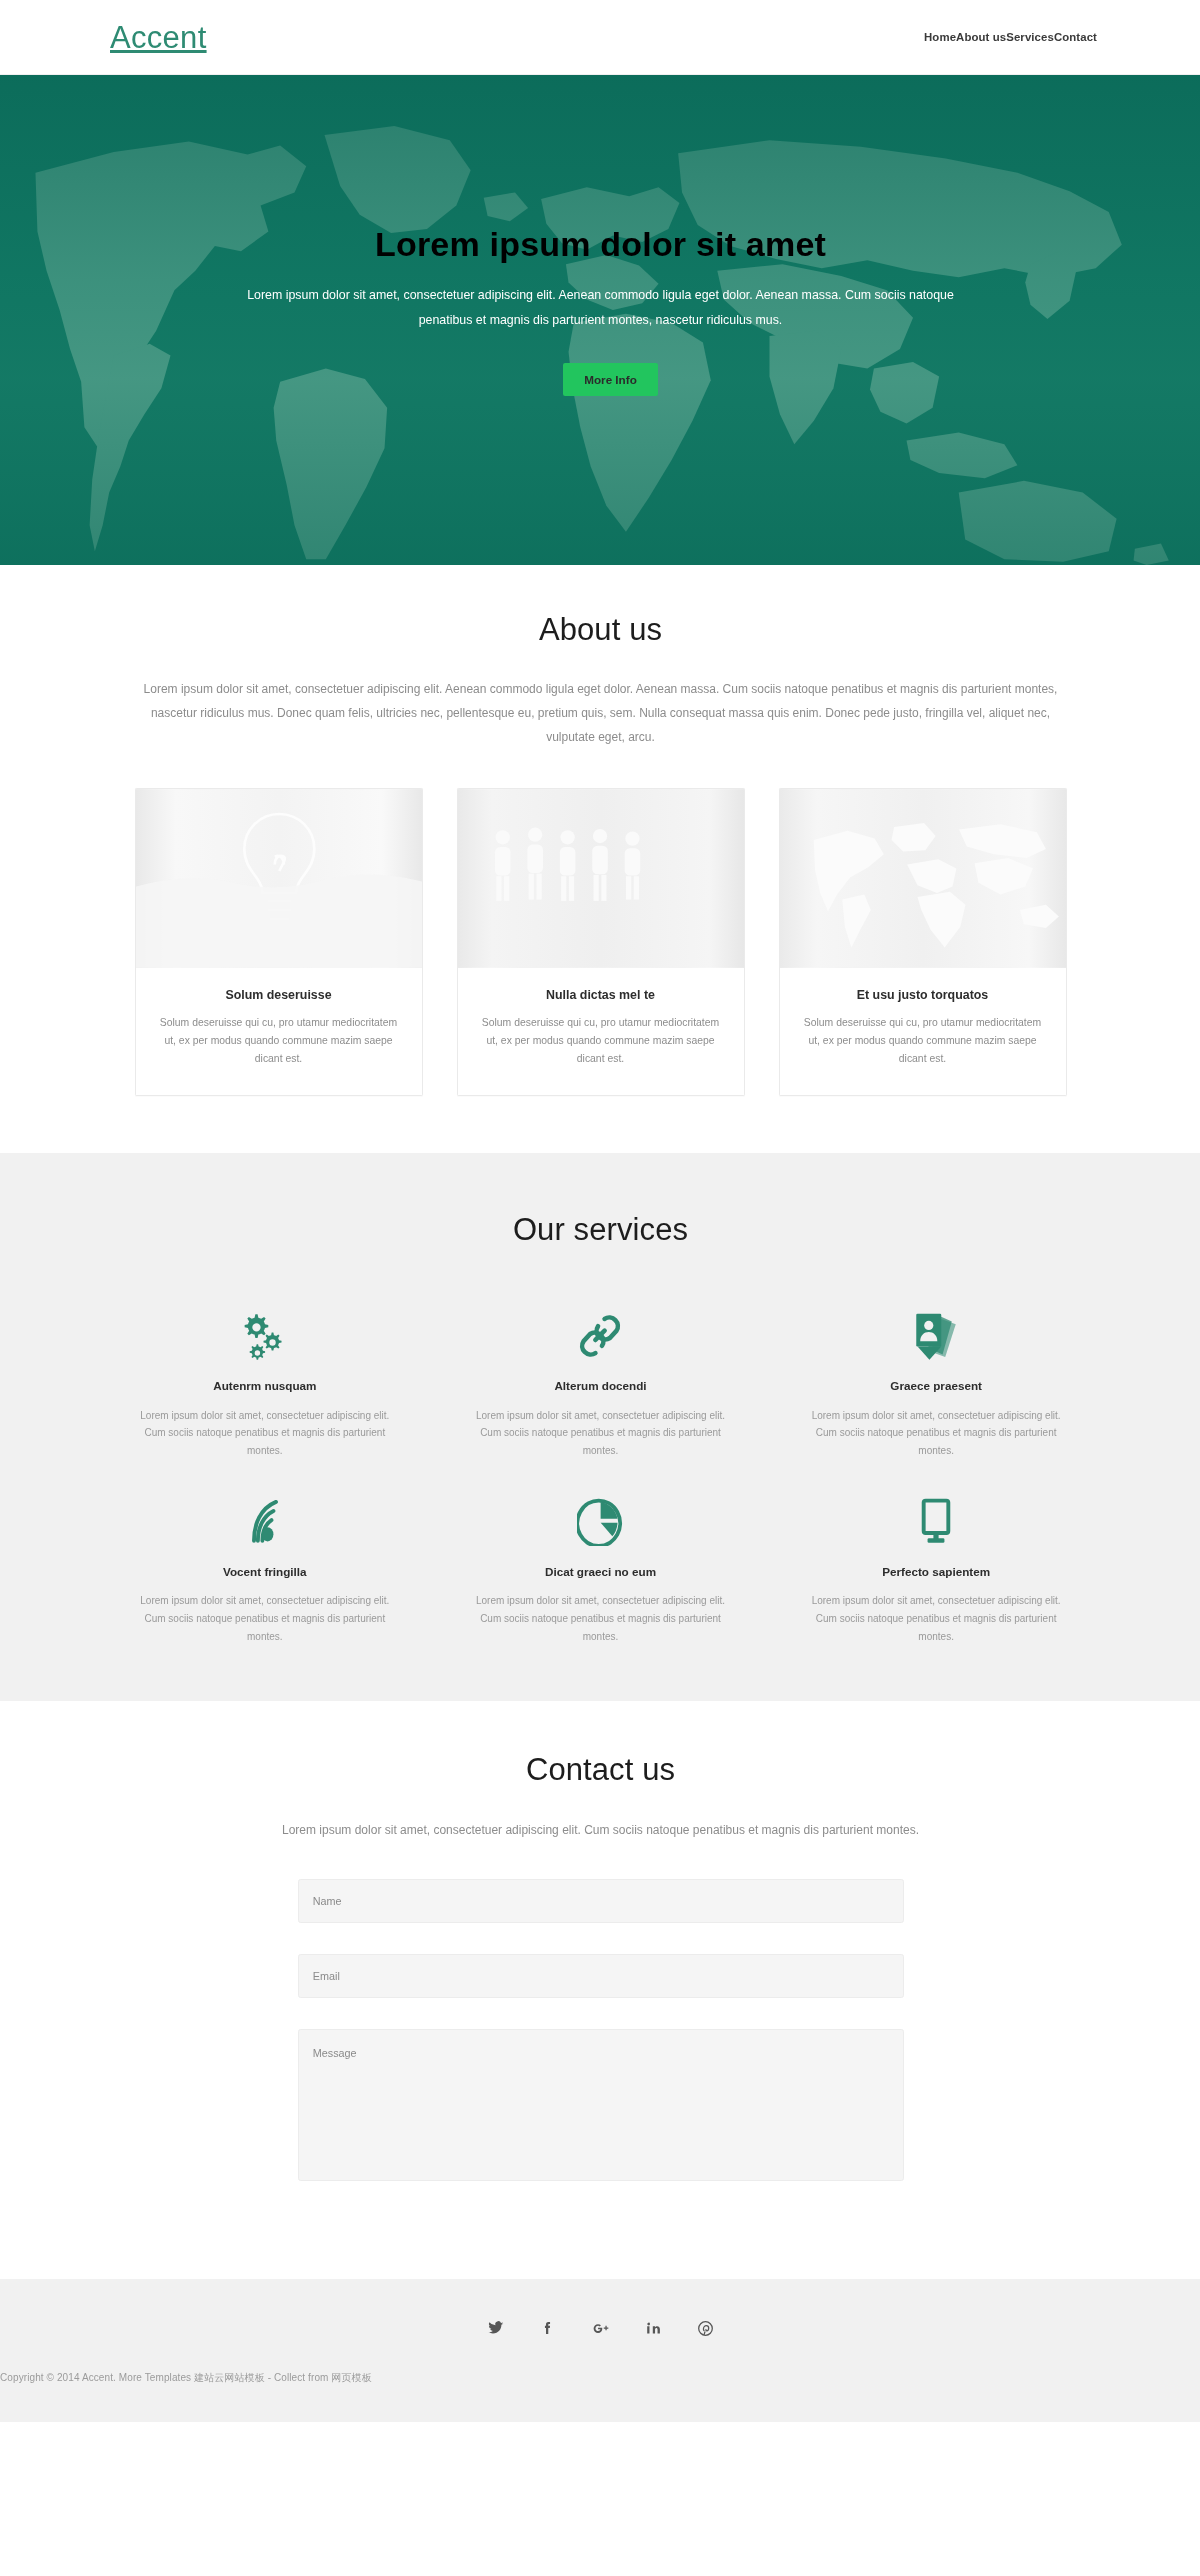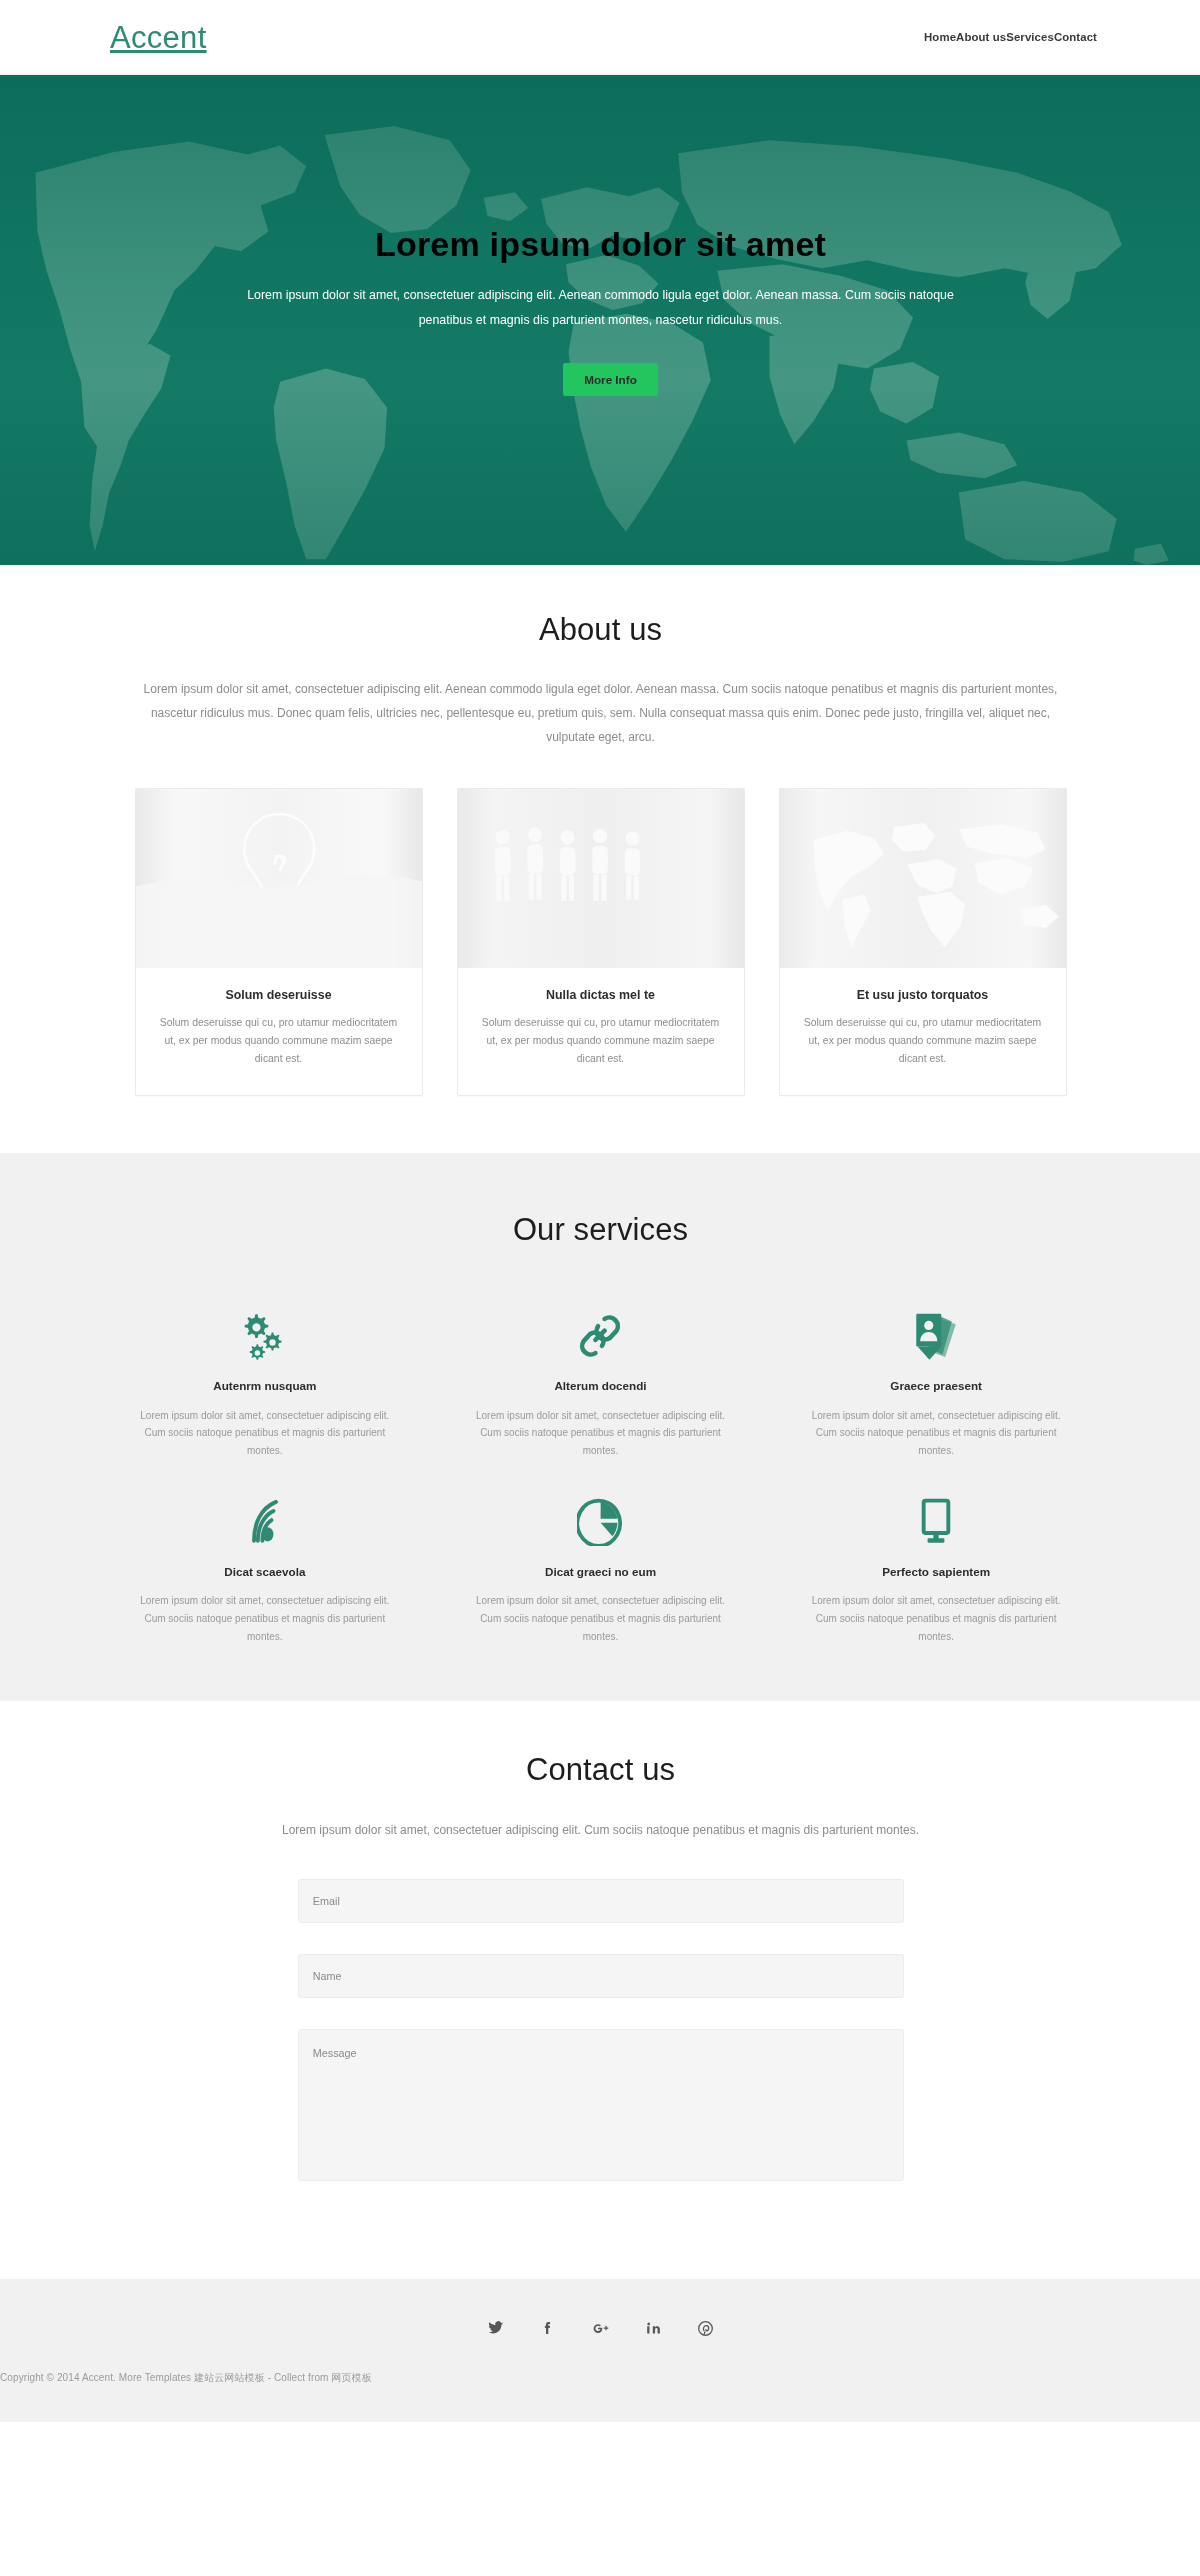--- a/index.html
+++ b/index.html
@@ -482,21 +482,21 @@
 
     <div class="svc">
       <div class="svc-icon">
         <svg width="48" height="48" viewBox="0 0 74 74" fill="none" stroke="#2e8a72" stroke-width="6" stroke-linecap="round" xmlns="http://www.w3.org/2000/svg">
           <path d="M20 66 C20 40 30 16 54 6"></path>
           <path d="M26 66 C26 46 34 28 50 20"></path>
           <path d="M33 66 C33 52 38 40 47 34"></path>
           <ellipse cx="41" cy="56" rx="9" ry="11" fill="#2e8a72" stroke="none"></ellipse>
         </svg>
       </div>
-      <h3 class="svc-title">Dicat scaevola</h3>
+      <h3 class="svc-title">Vocent fringilla</h3>
       <p class="svc-text">Lorem ipsum dolor sit amet, consectetuer adipiscing elit. Cum sociis natoque penatibus et magnis dis parturient montes.</p>
     </div>
 
     <div class="svc">
       <div class="svc-icon">
         <svg width="46" height="48" viewBox="0 0 70 74" xmlns="http://www.w3.org/2000/svg">
           <path d="M33 4 a33 35 0 1 0 0.01 0 Z" fill="none" stroke="#2e8a72" stroke-width="6"></path>
           <path d="M36 6 a31 33 0 0 1 26 26 l-26 0 Z" fill="#2e8a72"></path>
           <path d="M36 38 l26 0 a31 33 0 0 1 -8 21 Z" fill="#2e8a72"></path>
         </svg>
@@ -518,22 +518,22 @@
     </div>
 
   </div>
 </section>
 
 <section class="section contact">
   <h2 class="section-title">Contact us</h2>
   <p class="section-lead">Lorem ipsum dolor sit amet, consectetuer adipiscing elit. Cum sociis natoque penatibus et magnis dis parturient montes.</p>
 
   <form class="form">
+    <input class="field" type="text" placeholder="Name" style="">
     <input class="field" type="text" placeholder="Email" style="">
-    <input class="field" type="text" placeholder="Name" style="">
     <textarea class="field" placeholder="Message" style=""></textarea>
   </form>
 </section>
 
 <footer class="site-footer">
   <div class="socials">
     <a class="social-link" href="#">
       <svg width="17" height="17" viewBox="0 0 24 24" fill="#565656" xmlns="http://www.w3.org/2000/svg">
         <path d="M23 4.9a8.4 8.4 0 0 1-2.4.7 4.2 4.2 0 0 0 1.8-2.3 8.4 8.4 0 0 1-2.6 1A4.2 4.2 0 0 0 12 7.5a11.9 11.9 0 0 1-8.6-4.4 4.2 4.2 0 0 0 1.3 5.6 4.1 4.1 0 0 1-1.9-.5v.1a4.2 4.2 0 0 0 3.4 4.1 4.3 4.3 0 0 1-1.9.1 4.2 4.2 0 0 0 3.9 2.9A8.5 8.5 0 0 1 2 17.1a11.9 11.9 0 0 0 6.4 1.9c7.7 0 11.9-6.4 11.9-11.9v-.5A8.5 8.5 0 0 0 23 4.9z"></path>
       </svg>

